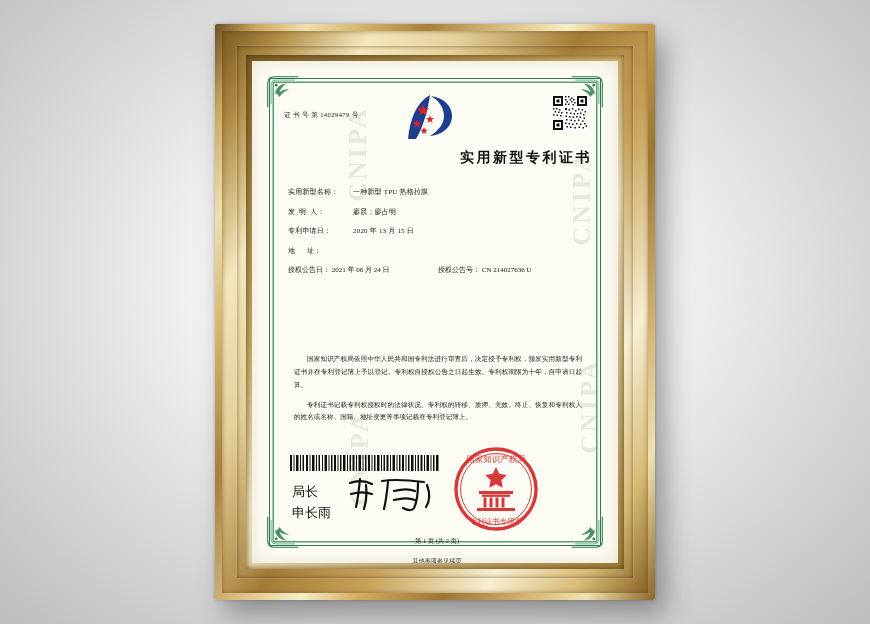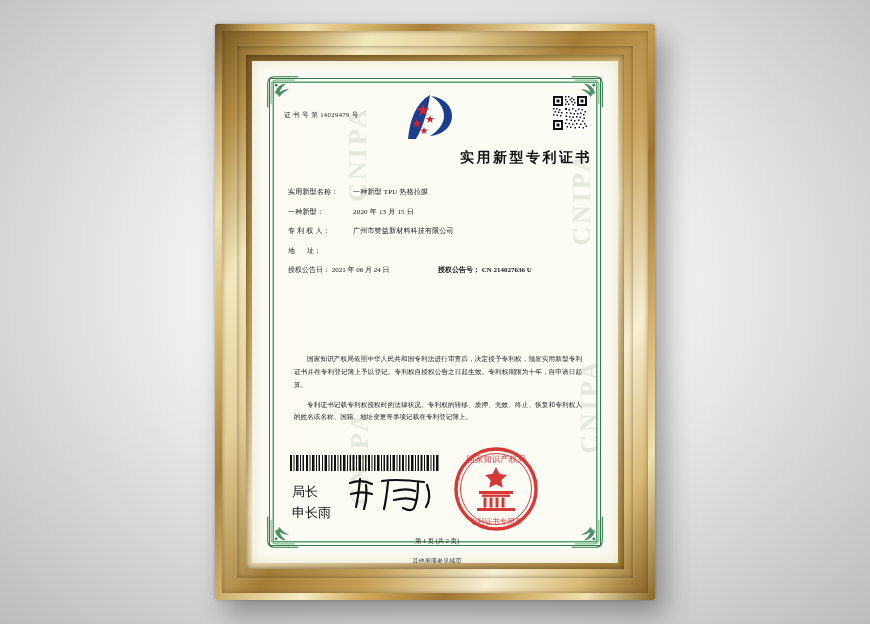--- a/index.html
+++ b/index.html
@@ -201,21 +201,21 @@
 
   .grant-row {
     display: flex;
     font-size: 7px;
     margin-top: 3px;
     font-family: "Liberation Serif", serif;
     color: #151515;
     justify-content: flex-end;
   }
   .grant-row .seg1 { width: 150px; }
-  .grant-row .seg2 { flex: 1; font-weight: bold; }
+  .grant-row .seg2 { flex: 1; }
 
   
   .paras {
     position: absolute;
     left: 12px;
     right: 10px;
     top: 264px;
     font-size: 6.6px;
     line-height: 1.95;
     color: #1a1a1a;
@@ -417,26 +417,26 @@
       </div>
 
       <div class="title">实用新型专利证书</div>
 
       <div class="fields">
         <div class="frow w1">
           <div class="flabel">实用新型名称：</div>
           <div class="fvalue">一种新型 TPU 热格拉膜</div>
         </div>
         <div class="frow w1">
-          <div class="flabel">一种新型：</div>
-          <div class="fvalue">2020 年 13 月 15 日</div>
+          <div class="flabel">发  明  人：</div>
+          <div class="fvalue">廖晨；廖占明</div>
         </div>
         <div class="frow w1">
-          <div class="flabel">专 利 权 人：</div>
-          <div class="fvalue">广州市赞益新材料科技有限公司</div>
+          <div class="flabel">专利申请日：</div>
+          <div class="fvalue">2020 年 13 月 15 日</div>
         </div>
         <div class="frow w1">
           <div class="flabel">地      址：</div>
         </div>
 
         <div class="grant-row">
           <div class="seg1">
             <span>授权公告日：</span>
             <span>2021 年 06 月 24 日</span>
           </div>

